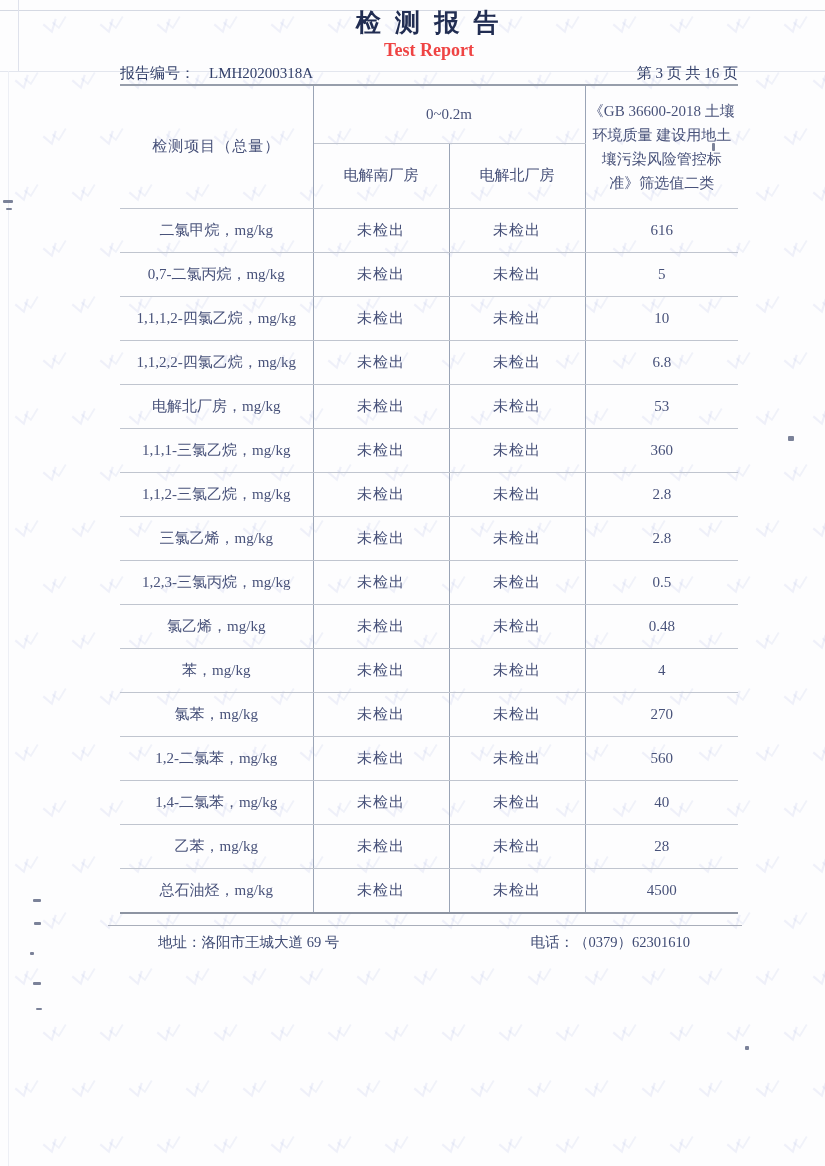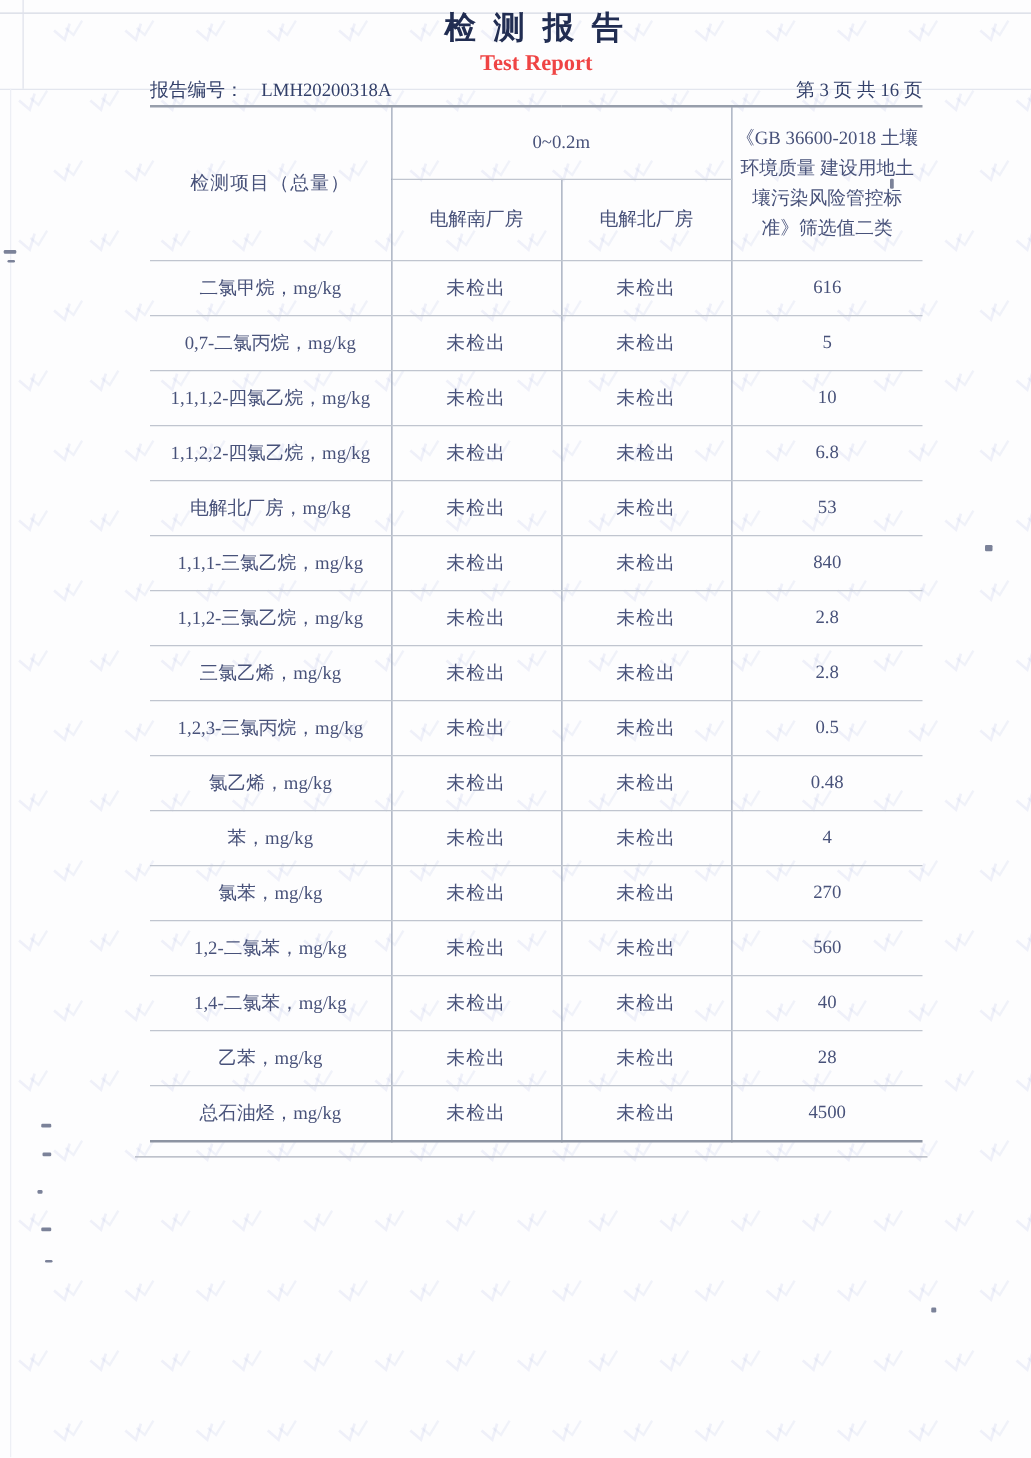--- a/index.html
+++ b/index.html
@@ -1342,21 +1342,21 @@
         <tr>
           <td class="c-label">电解北厂房，mg/kg</td>
           <td class="c-val">未检出</td>
           <td class="c-val">未检出</td>
           <td class="c-limit">53</td>
         </tr>
         <tr>
           <td class="c-label">1,1,1-三氯乙烷，mg/kg</td>
           <td class="c-val">未检出</td>
           <td class="c-val">未检出</td>
-          <td class="c-limit">840</td>
+          <td class="c-limit">360</td>
         </tr>
         <tr>
           <td class="c-label">1,1,2-三氯乙烷，mg/kg</td>
           <td class="c-val">未检出</td>
           <td class="c-val">未检出</td>
           <td class="c-limit">2.8</td>
         </tr>
         <tr>
           <td class="c-label">三氯乙烯，mg/kg</td>
           <td class="c-val">未检出</td>
@@ -1408,20 +1408,24 @@
         <tr>
           <td class="c-label">总石油烃，mg/kg</td>
           <td class="c-val">未检出</td>
           <td class="c-val">未检出</td>
           <td class="c-limit">4500</td>
         </tr>
       </tbody>
   </table>
 
   <div class="footer-sep"></div>
+  <div class="footer-row">
+    <span>地址：洛阳市王城大道 69 号</span>
+    <span>电话：（0379）62301610</span>
+  </div>
 </div>
 
 <div class="speck" style="left: 3px; top: 200px; width: 10px; height: 3px;"></div>
 <div class="speck" style="left: 6px; top: 208px; width: 6px; height: 2px;"></div>
 <div class="speck" style="left: 712px; top: 143px; width: 3px; height: 8px;"></div>
 <div class="speck" style="left: 788px; top: 436px; width: 6px; height: 5px;"></div>
 <div class="speck" style="left: 33px; top: 899px; width: 8px; height: 3px;"></div>
 <div class="speck" style="left: 34px; top: 922px; width: 7px; height: 3px;"></div>
 <div class="speck" style="left: 30px; top: 952px; width: 4px; height: 3px;"></div>
 <div class="speck" style="left: 33px; top: 982px; width: 8px; height: 3px;"></div>

